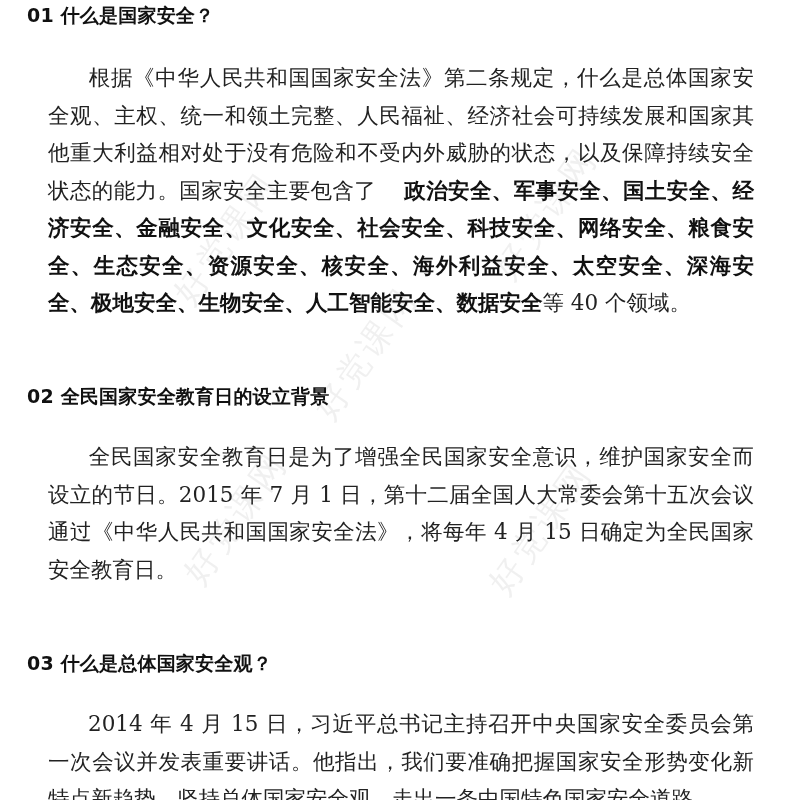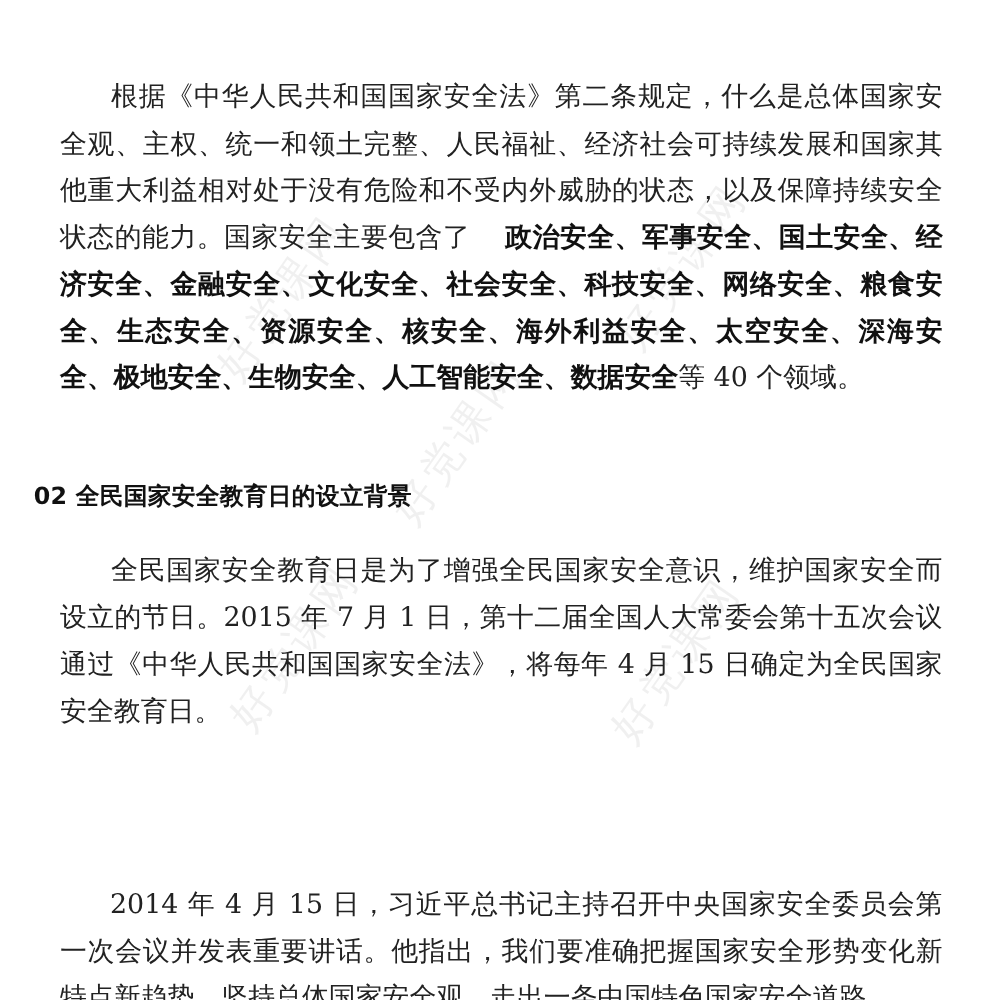--- a/index.html
+++ b/index.html
@@ -35,26 +35,28 @@
 <body>
 
 <div class="page">
 
   <div class="watermark" style="left:150px; top:215px;">好党课网</div>
   <div class="watermark" style="left:470px; top:190px;">好党课网</div>
   <div class="watermark" style="left:290px; top:330px;">好党课网</div>
   <div class="watermark" style="left:160px; top:495px;">好党课网</div>
   <div class="watermark" style="left:465px; top:505px;">好党课网</div>
 
+  <div class="heading" style="top:3px;">01 什么是国家安全？</div>
   <div class="para" style="top:59px;">
     <span class="indent"></span><span>根据《中华人民共和国国家安全法》第二条规定，什么是总体国家安全观、主权、统一和领土完整、人民福祉、经济社会可持续发展和国家其他重大利益相对处于没有危险和不受内外威胁的状态，以及保障持续安全状态的能力。国家安全主要包含了</span><span class="bold">政治安全、军事安全、国土安全、经济安全、金融安全、文化安全、社会安全、科技安全、网络安全、粮食安全、生态安全、资源安全、核安全、海外利益安全、太空安全、深海安全、极地安全、生物安全、人工智能安全、数据安全</span><span>等 40 个领域。</span>
   </div>
 
   <div class="heading" style="top:384px;">02 全民国家安全教育日的设立背景</div>
   <div class="para" style="top:438px;">
     <span class="indent"></span><span>全民国家安全教育日是为了增强全民国家安全意识，维护国家安全而设立的节日。2015 年 7 月 1 日，第十二届全国人大常委会第十五次会议通过《中华人民共和国国家安全法》，将每年 4 月 15 日确定为全民国家安全教育日。</span>
   </div>
 
+  <div class="heading" style="top:651px;">03 什么是总体国家安全观？</div>
   <div class="para" style="top:705px;">
     <span class="indent"></span><span>2014 年 4 月 15 日，习近平总书记主持召开中央国家安全委员会第一次会议并发表重要讲话。他指出，我们要准确把握国家安全形势变化新特点新趋势，坚持总体国家安全观，走出一条中国特色国家安全道路。</span>
   </div>
 
 </div>
 
 </body></html>

